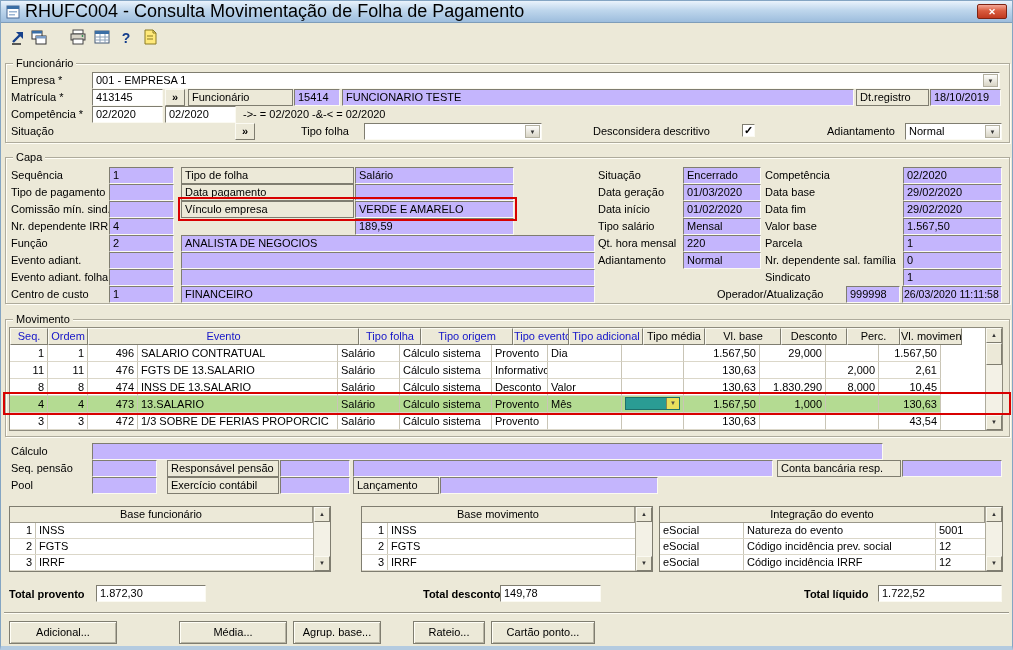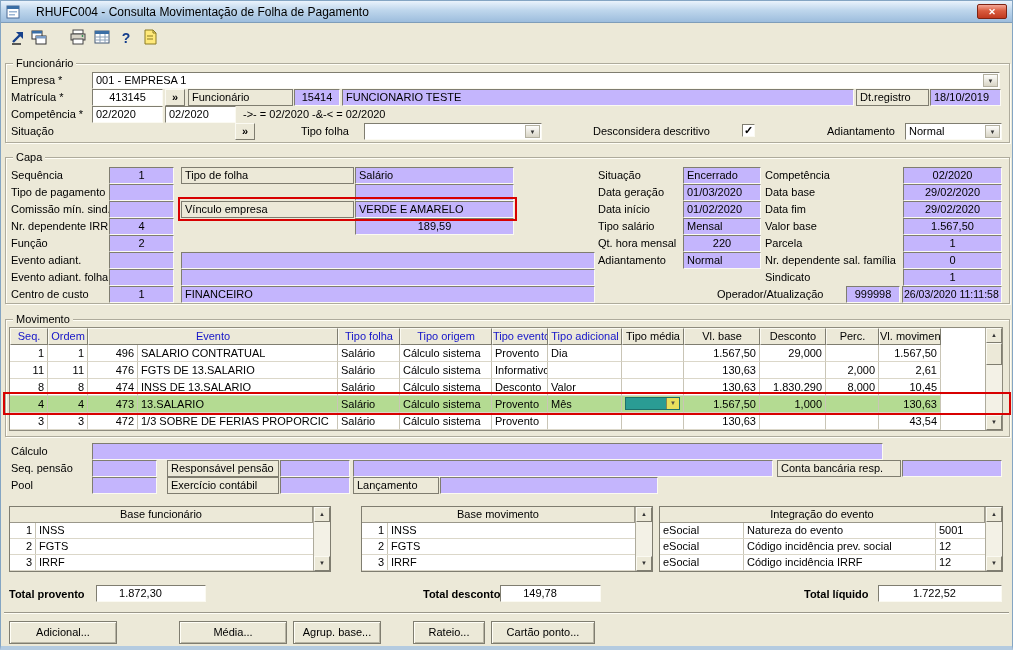--- a/index.html
+++ b/index.html
@@ -4,36 +4,36 @@
 <style>
   html,body{margin:0;padding:0;background:#fff}
   *{box-sizing:border-box}
   #win{position:relative;width:1013px;height:650px;background:#ece9d8;border:1px solid #84a5c3;
        border-bottom:4px solid #b4cbe0;overflow:hidden;color:#000;
        font-family:"Liberation Sans",sans-serif;font-size:11px}
   
   .titlebar{position:absolute;left:0;top:0;right:0;height:22px;
     background:linear-gradient(#eaf3fc,#bed6ec 45%,#9dbddd);border-bottom:1px solid #7f9db9;
     display:flex;align-items:center;padding:0 5px}
-  .ttext{margin-left:16px;font-size:12px;white-space:nowrap}
+  .ttext{margin-left:5px;font-size:18px;white-space:nowrap}
   .closebtn{margin-left:auto;width:30px;height:15px;border:1px solid #7e2313;border-radius:2px;
     background:linear-gradient(#f0a globalization 0%) ;background:linear-gradient(#f2a untrue);{}}
   .closebtn{background:linear-gradient(#f4a898,#d95b3e 45%,#c03a20);color:#fff;font-size:9px;
     font-weight:bold;display:flex;align-items:center;justify-content:center}
   
   .toolbar{position:absolute;left:0;top:23px;right:0;height:28px}
   .tbtn{position:absolute;top:2px;width:22px;height:24px;display:flex;align-items:center;justify-content:center}
   
   .lbl{position:absolute;height:16px;line-height:16px;white-space:nowrap}
   .b{font-weight:bold}
   .sm{font-size:10.5px}
   .fld{position:absolute;height:17px;line-height:15px;padding:0 3px;background:#fff;border:1px solid;
        border-color:#7f7d70 #fbfaf2 #fbfaf2 #7f7d70;white-space:nowrap;overflow:hidden}
   .gray{background:#c4b5fd}
-  .ra{text-align:center}
+  .ra{text-align:left}
   .pr24{padding-right:24px}
   .panel{position:absolute;height:17px;line-height:15px;padding:0 3px;border:1px solid #7f7d70;
          white-space:nowrap;overflow:hidden}
   .group{position:absolute;border:1px solid #aeab9c;box-shadow:inset 1px 1px 0 #fffef6,1px 1px 0 #fffef6}
   .leg{position:absolute;background:#ece9d8;padding:0 3px;height:14px;line-height:14px}
   .mbtn{position:absolute;width:20px;height:17px;background:#ece9d8;border:1px solid;
         border-color:#fbfaf2 #7f7d70 #7f7d70 #fbfaf2;text-align:center;line-height:15px;font-weight:bold}
   .combo{position:absolute;height:17px;background:#fff;border:1px solid;
          border-color:#7f7d70 #fbfaf2 #fbfaf2 #7f7d70}
   .combo .cv{position:absolute;left:3px;top:0;right:17px;line-height:15px;white-space:nowrap;overflow:hidden}
@@ -47,21 +47,21 @@
   .thead,.trow{display:flex}
   .hc{height:17px;background:#ece9d8;border:1px solid;border-color:#fbfaf2 #7f7d70 #7f7d70 #fbfaf2;
       text-align:center;line-height:15px;overflow:hidden;white-space:nowrap;flex:none}
   .hc.acc{color:var(--header-accent,#1414c8)}
   .bc{height:17px;background:#fff;border-right:1px solid #c9c5b6;border-bottom:1px solid #dbd7c9;
       padding:0 3px;line-height:16px;overflow:hidden;white-space:nowrap;flex:none}
   .num{text-align:right}
   .trow.sel .bc{background:var(--selected-row,#b4db92)}
   .cw1{width:38px}.cw2{width:40px}.cw3{width:50px}.cw4{width:200px}.cw5{width:62px}.cw6{width:92px}
   .cw7{width:56px}.cw8{width:74px}.cw9{width:62px}.cw10{width:76px}.cw11{width:66px}.cw12{width:53px}
-  .cw13{width:62px}.cwE{width:250px}
+  .cw13{width:62px}.cwE{width:271px}
   .mediacombo{position:relative;margin-top:1px;width:100%;height:13px;background:var(--media-teal,#2a9c94);
       border:1px solid #1d6f6a}
   .mc-btn{position:absolute;right:0;top:0;width:13px;height:11px;background:#e8e05c;border-left:1px solid #8a8550;
       font-size:6px;line-height:10px;text-align:center;color:#554}
   
   .vs{position:absolute;width:17px;background:#f3f1e6;border-left:1px solid #aeab9c}
   .sb{position:absolute;left:0;right:0;height:15px;background:#ece9d8;border:1px solid;
       border-color:#fbfaf2 #7f7d70 #7f7d70 #fbfaf2;text-align:center;font-size:6px;line-height:13px;color:#333}
   .sb.up{top:0}.sb.dn{bottom:0}
   .sthumb{position:absolute;left:0;right:0;top:15px;height:22px;background:#ece9d8;border:1px solid;
@@ -191,32 +191,34 @@
   <span class="lbl" style="left:10px;top:166px">Sequência</span>
   <div class="fld gray ra" style="left:108px;top:166px;width:65px">1</div>
   <span class="lbl" style="left:10px;top:183px">Tipo de pagamento</span>
   <div class="fld gray" style="left:108px;top:183px;width:65px"></div>
   <span class="lbl" style="left:10px;top:200px">Comissão mín. sind.</span>
   <div class="fld gray" style="left:108px;top:200px;width:65px"></div>
   <span class="lbl" style="left:10px;top:217px">Nr. dependente IRRF</span>
   <div class="fld gray ra" style="left:108px;top:217px;width:65px">4</div>
   <span class="lbl" style="left:10px;top:234px">Função</span>
   <div class="fld gray ra" style="left:108px;top:234px;width:65px">2</div>
+  <div class="fld gray" style="left:180px;top:234px;width:414px">ANALISTA DE NEGOCIOS</div>
   <span class="lbl" style="left:10px;top:251px">Evento adiant.</span>
   <div class="fld gray" style="left:108px;top:251px;width:65px"></div>
   <div class="fld gray" style="left:180px;top:251px;width:414px"></div>
   <span class="lbl" style="left:10px;top:268px">Evento adiant. folha</span>
   <div class="fld gray" style="left:108px;top:268px;width:65px"></div>
   <div class="fld gray" style="left:180px;top:268px;width:414px"></div>
   <span class="lbl" style="left:10px;top:285px">Centro de custo</span>
   <div class="fld gray ra" style="left:108px;top:285px;width:65px">1</div>
   <div class="fld gray" style="left:180px;top:285px;width:414px">FINANCEIRO</div>
 
   <div class="panel" style="left:180px;top:166px;width:173px">Tipo de folha</div>
   <div class="fld gray" style="left:354px;top:166px;width:159px">Salário</div>
+  <div class="panel" style="left:180px;top:183px;width:173px">Data pagamento</div>
   <div class="fld gray" style="left:354px;top:183px;width:159px"></div>
   <div class="panel" style="left:180px;top:200px;width:173px">Vínculo empresa</div>
   <div class="fld gray" style="left:354px;top:200px;width:159px">VERDE E AMARELO</div>
   <div class="fld gray ra" style="left:354px;top:217px;width:159px">189,59</div>
 
   <span class="lbl" style="left:597px;top:166px">Situação</span>
   <div class="fld gray" style="left:682px;top:166px;width:78px">Encerrado</div>
   <span class="lbl" style="left:764px;top:166px">Competência</span>
   <div class="fld gray ra" style="left:902px;top:166px;width:99px">02/2020</div>
 

